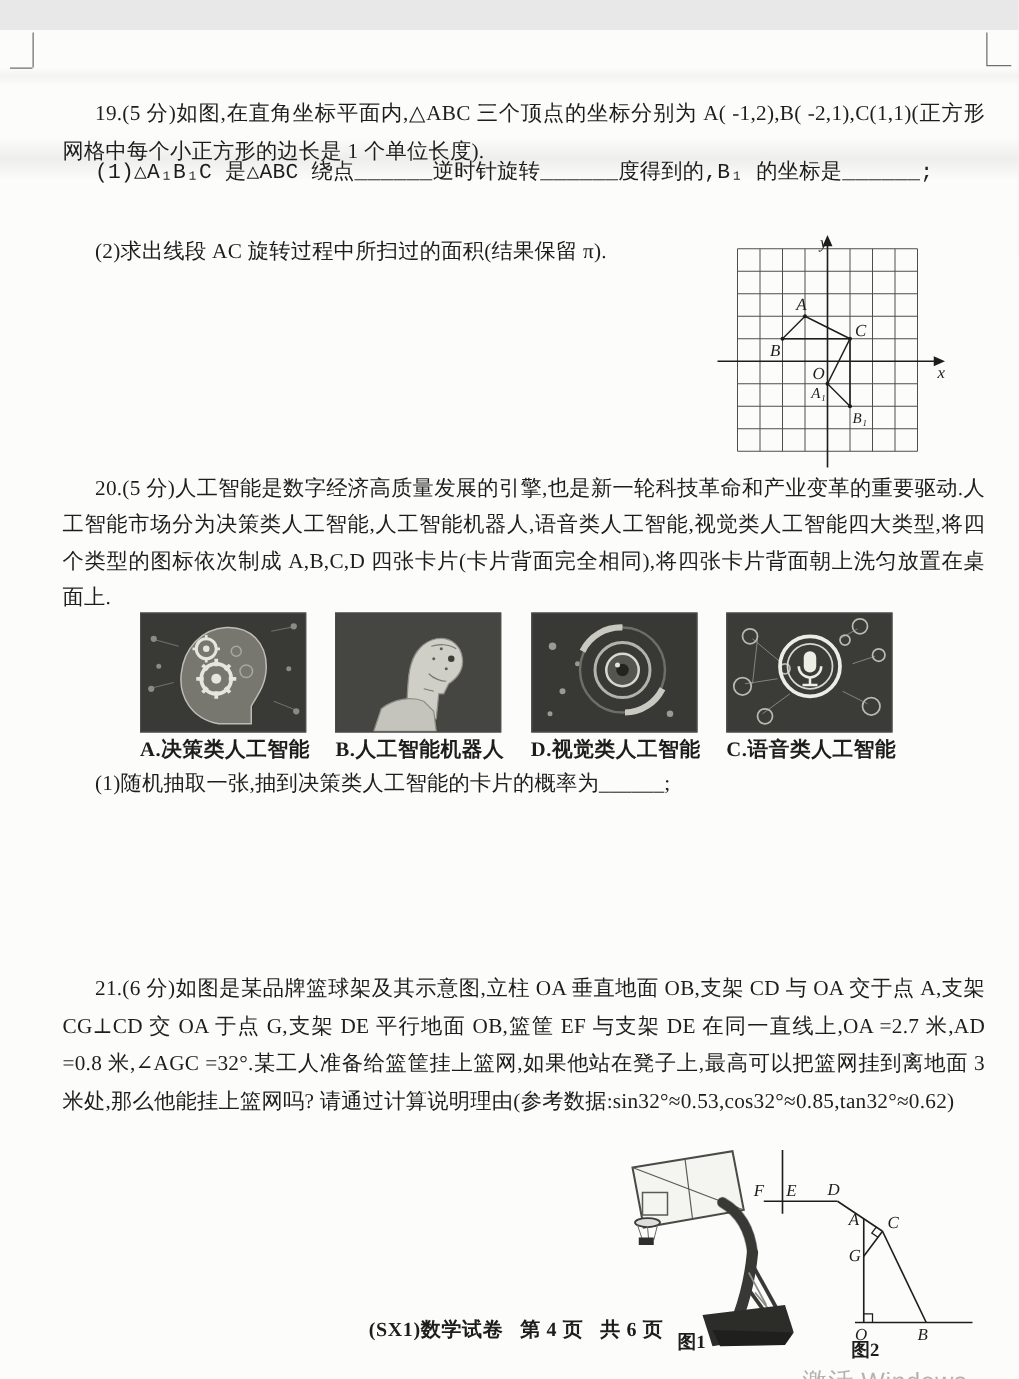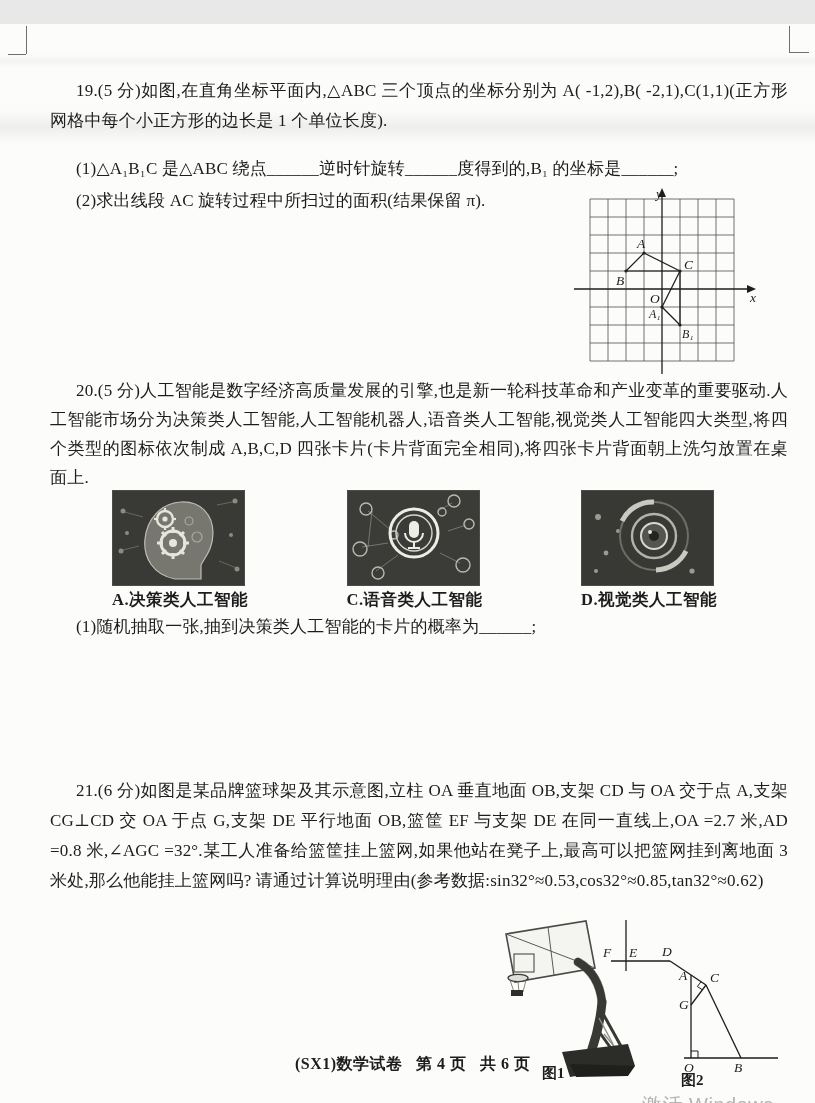--- a/index.html
+++ b/index.html
@@ -80,21 +80,21 @@
   <div class="corner tl">
       <div class="v"></div>
       <div class="h"></div>
     </div>
   <div class="corner tr">
       <div class="v"></div>
       <div class="h"></div>
     </div>
 
   <div class="para indent" style="top:52px;">19.(5 分)如图,在直角坐标平面内,△ABC 三个顶点的坐标分别为 A( -1,2),B( -2,1),C(1,1)(正方形网格中每个小正方形的边长是 1 个单位长度).</div>
-  <div class="para indent" style="top:130px;width:720px;">(1)△A₁B₁C 是△ABC 绕点______逆时针旋转______度得到的,B₁ 的坐标是______;</div>
+  <div class="para indent" style="top:100px;width:720px;font-family:Liberation Mono, monospace;">(1)△A₁B₁C 是△ABC 绕点______逆时针旋转______度得到的,B₁ 的坐标是______;</div>
   <div class="para indent" style="top:162px;width:720px;">(2)求出线段 AC 旋转过程中所扫过的面积(结果保留 π).</div>
 
   <svg class="fig" style="left:566px;top:160px;" width="228" height="196" viewBox="0 0 228 196">
     <g stroke="#4e4e4a" stroke-width="0.8">
       <line x1="24" y1="15" x2="24" y2="177"></line>
         <line x1="42" y1="15" x2="42" y2="177"></line>
       <line x1="60" y1="15" x2="60" y2="177"></line>
         <line x1="78" y1="15" x2="78" y2="177"></line>
       <line x1="114" y1="15" x2="114" y2="177"></line>
         <line x1="132" y1="15" x2="132" y2="177"></line>
@@ -190,20 +190,62 @@
         </g>
         <g fill="none" stroke="#a8a8a0" stroke-width="1.2">
           <circle cx="76" cy="30" r="4"></circle>
             <circle cx="84" cy="46" r="5"></circle>
         </g>
       </svg>
       <div class="card-caption">A.决策类人工智能</div>
     </div>
     <div class="card">
       <svg class="card-img" viewBox="0 0 131 94">
+        <rect width="131" height="94" fill="#454542"></rect>
+        <rect width="131" height="94" fill="none"></rect>
+        <path d="M55,84 C58,66 56,52 60,40 C63,30 70,22 80,20 C92,18 100,26 101,36 C102,46 96,52 90,56 L86,64 L82,64 L80,84 Z" fill="#cfcfc7" stroke="#8e8e86" stroke-width="1"></path>
+        <path d="M30,94 L36,76 C46,68 60,66 70,70 L78,78 L80,94 Z" fill="#c4c4bc" stroke="#8e8e86" stroke-width="1"></path>
+        <circle cx="92" cy="36" r="2.6" fill="#3c3c39"></circle>
+        <g stroke="#77776f" stroke-width="0.9" fill="none">
+          <path d="M76,26 C82,24 90,24 96,28"></path>
+          <path d="M74,48 C78,52 84,54 88,54"></path>
+          <line x1="70" y1="60" x2="78" y2="62"></line>
+        </g>
+        <g fill="#5c5c56">
+            <circle cx="84" cy="28" r="1.2"></circle>
+            <circle cx="88" cy="44" r="1.2"></circle>
+            <circle cx="78" cy="36" r="1.2"></circle>
+          </g>
+      </svg>
+      <div class="card-caption">B.人工智能机器人</div>
+    </div>
+    <div class="card">
+      <svg class="card-img" viewBox="0 0 131 94">
+        <rect width="131" height="94" fill="#383835"></rect>
+        <g fill="#9a9a92">
+            <circle cx="16" cy="26" r="3"></circle>
+            <circle cx="24" cy="62" r="2.4"></circle>
+            <circle cx="36" cy="40" r="2"></circle>
+            <circle cx="110" cy="80" r="2.6"></circle>
+            <circle cx="14" cy="80" r="2"></circle>
+          </g>
+        <g>
+          <circle cx="72" cy="45" r="34" fill="none" stroke="#6e6e66" stroke-width="2"></circle>
+          <path d="M40,30 A34,34 0 0 1 72,11" fill="none" stroke="#c9c9c1" stroke-width="5"></path>
+          <path d="M104,60 A34,34 0 0 1 74,79" fill="none" stroke="#c9c9c1" stroke-width="5"></path>
+          <circle cx="72" cy="45" r="22" fill="none" stroke="#b3b3ab" stroke-width="2.4"></circle>
+          <circle cx="72" cy="45" r="13" fill="#55554f" stroke="#d8d8d0" stroke-width="2"></circle>
+          <circle cx="72" cy="45" r="5" fill="#23231f"></circle>
+          <circle cx="68" cy="41" r="2" fill="#e4e4dc"></circle>
+        </g>
+      </svg>
+      <div class="card-caption">D.视觉类人工智能</div>
+    </div>
+    <div class="card">
+      <svg class="card-img" viewBox="0 0 131 94">
         <rect width="131" height="94" fill="#3b3b38"></rect>
         <g stroke="#8f8f87" stroke-width="0.7" fill="none">
           <line x1="20" y1="20" x2="44" y2="40"></line>
             <line x1="14" y1="56" x2="40" y2="52"></line>
           <line x1="28" y1="80" x2="50" y2="64"></line>
             <line x1="90" y1="20" x2="104" y2="12"></line>
           <line x1="92" y1="62" x2="112" y2="72"></line>
             <line x1="100" y1="40" x2="118" y2="34"></line>
           <line x1="24" y1="20" x2="20" y2="56"></line>
         </g>
@@ -220,42 +262,20 @@
         <g>
           <circle cx="66" cy="42" r="24" fill="none" stroke="#eceee6" stroke-width="3"></circle>
           <circle cx="66" cy="42" r="18" fill="none" stroke="#d8d8d0" stroke-width="1.4"></circle>
           <rect x="61" y="30" width="10" height="17" rx="5" fill="#eceee6"></rect>
           <path d="M57,42 a9,9 0 0 0 18,0" fill="none" stroke="#eceee6" stroke-width="2"></path>
           <line x1="66" y1="51" x2="66" y2="57" stroke="#eceee6" stroke-width="2"></line>
           <line x1="60" y1="57" x2="72" y2="57" stroke="#eceee6" stroke-width="2"></line>
         </g>
       </svg>
       <div class="card-caption">C.语音类人工智能</div>
-    </div>
-    <div class="card">
-      <svg class="card-img" viewBox="0 0 131 94">
-        <rect width="131" height="94" fill="#383835"></rect>
-        <g fill="#9a9a92">
-            <circle cx="16" cy="26" r="3"></circle>
-            <circle cx="24" cy="62" r="2.4"></circle>
-            <circle cx="36" cy="40" r="2"></circle>
-            <circle cx="110" cy="80" r="2.6"></circle>
-            <circle cx="14" cy="80" r="2"></circle>
-          </g>
-        <g>
-          <circle cx="72" cy="45" r="34" fill="none" stroke="#6e6e66" stroke-width="2"></circle>
-          <path d="M40,30 A34,34 0 0 1 72,11" fill="none" stroke="#c9c9c1" stroke-width="5"></path>
-          <path d="M104,60 A34,34 0 0 1 74,79" fill="none" stroke="#c9c9c1" stroke-width="5"></path>
-          <circle cx="72" cy="45" r="22" fill="none" stroke="#b3b3ab" stroke-width="2.4"></circle>
-          <circle cx="72" cy="45" r="13" fill="#55554f" stroke="#d8d8d0" stroke-width="2"></circle>
-          <circle cx="72" cy="45" r="5" fill="#23231f"></circle>
-          <circle cx="68" cy="41" r="2" fill="#e4e4dc"></circle>
-        </g>
-      </svg>
-      <div class="card-caption">D.视觉类人工智能</div>
     </div>
   </div>
 
   <div class="para indent" style="top:588px;width:720px;">(1)随机抽取一张,抽到决策类人工智能的卡片的概率为______;</div>
 
   <div class="para indent" style="top:752px;">21.(6 分)如图是某品牌篮球架及其示意图,立柱 OA 垂直地面 OB,支架 CD 与 OA 交于点 A,支架 CG⊥CD 交 OA 于点 G,支架 DE 平行地面 OB,篮筐 EF 与支架 DE 在同一直线上,OA =2.7 米,AD =0.8 米,∠AGC =32°.某工人准备给篮筐挂上篮网,如果他站在凳子上,最高可以把篮网挂到离地面 3 米处,那么他能挂上篮网吗? 请通过计算说明理由(参考数据:sin32°≈0.53,cos32°≈0.85,tan32°≈0.62)</div>
 
   <svg class="fig" style="left:478px;top:890px;" width="340" height="182" viewBox="0 0 340 182">
 
     <g>

